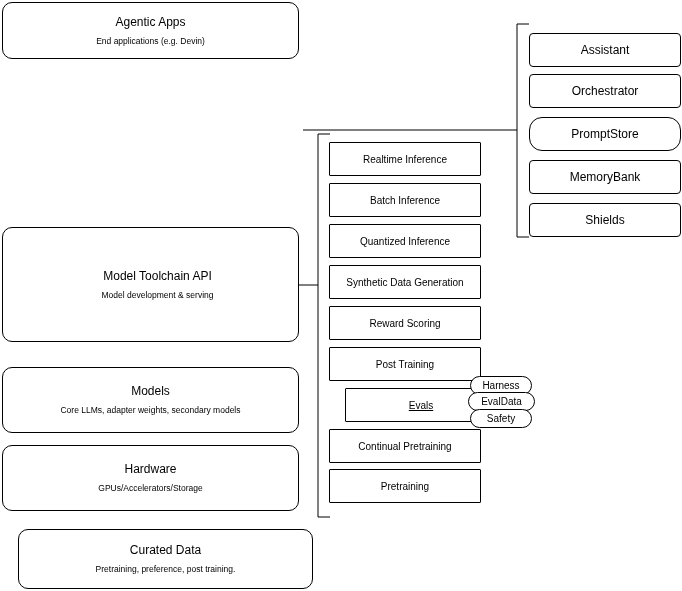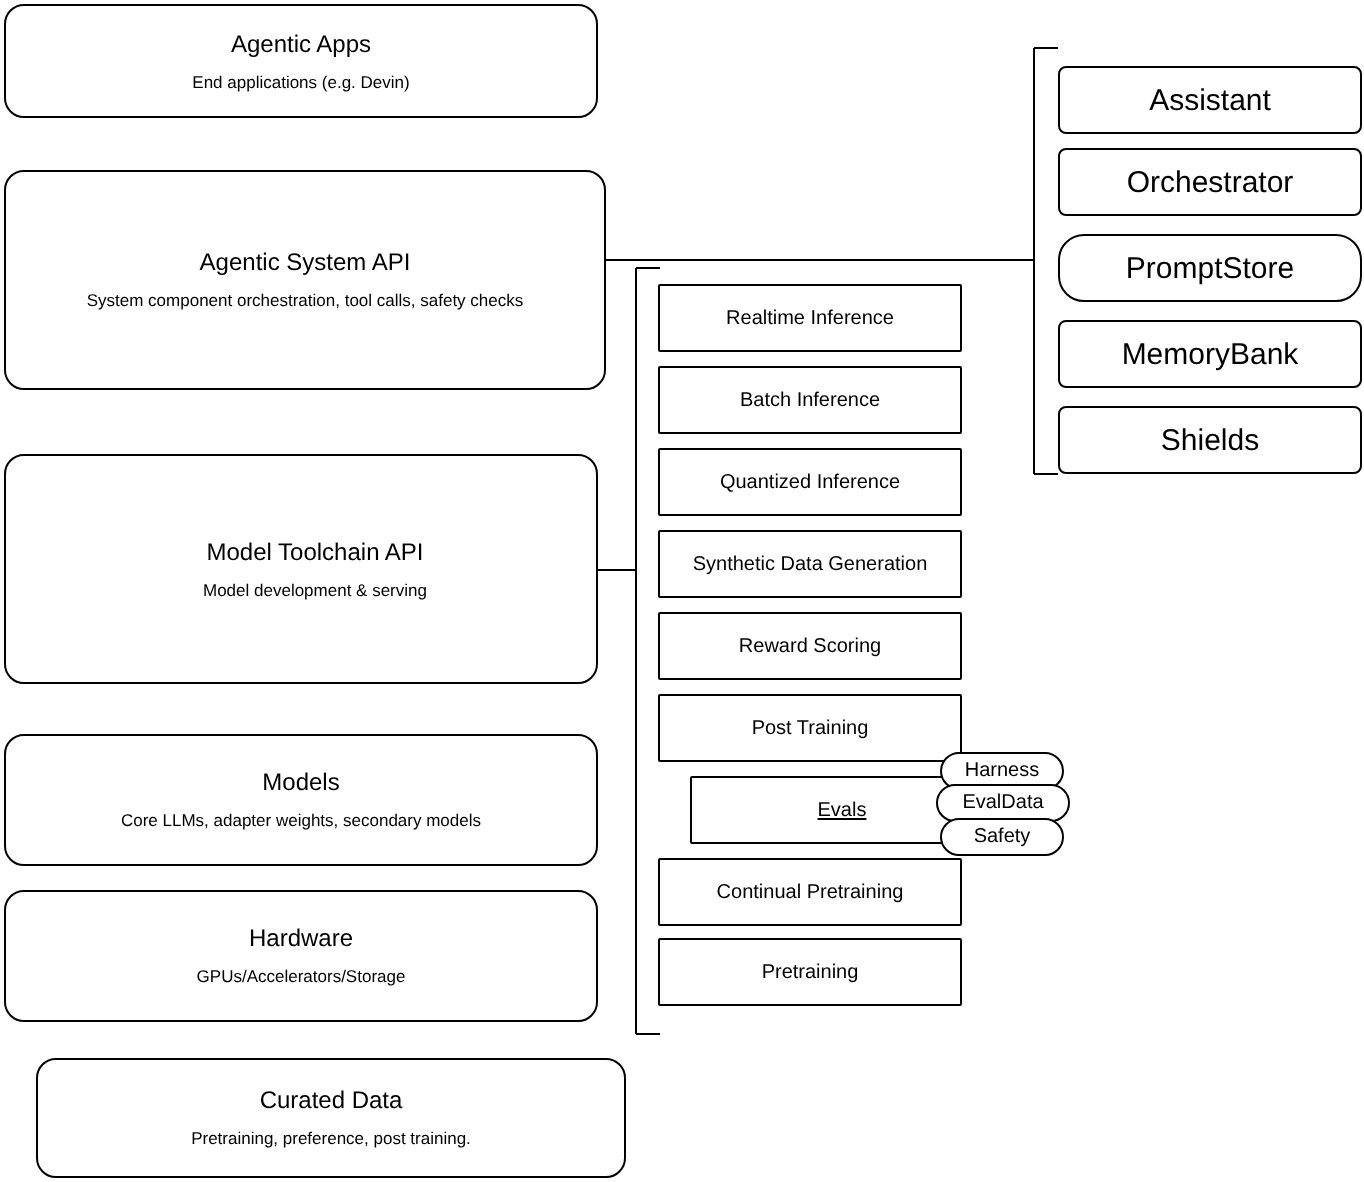--- a/index.html
+++ b/index.html
@@ -40,21 +40,21 @@
     font-size: 8.5px;
     line-height: 12px;
     margin-top: 5px;
   }
   .api-node {
     border-radius: 1px;
     font-size: 10px;
   }
   .right-node {
     border-radius: 4px;
-    font-size: 15px;
+    font-size: 12px;
   }
   .pill-node {
     border-radius: 10px;
     font-size: 10px;
   }
   svg.connectors {
     position: absolute;
     left: 0;
     top: 0;
     width: 682px;
@@ -78,24 +78,20 @@
     <path d="M318 134 L318 517" stroke="#000000" fill="none" stroke-width="1"></path>
     <path d="M318 134 L330 134" stroke="#000000" fill="none" stroke-width="1"></path>
     <path d="M318 517 L330 517" stroke="#000000" fill="none" stroke-width="1"></path>
   </svg>
 
   <div class="node stack-node" style="left:2px; top:2px; width:297px; height:57px;">
     <div class="stack-title">Agentic Apps</div>
     <div class="stack-sub">End applications (e.g. Devin)</div>
   </div>
 
-  <div class="node stack-node" style="left:2px; top:85px; width:301px; height:110px;">
-    <div class="stack-title">Agentic System API</div>
-    <div class="stack-sub">System component orchestration, tool calls, safety checks</div>
-  </div>
 
   <div class="node stack-node" style="left:2px; top:227px; width:297px; height:115px;padding-left:14px;">
     <div class="stack-title">Model Toolchain API</div>
     <div class="stack-sub">Model development &amp; serving</div>
   </div>
 
   <div class="node stack-node" style="left:2px; top:367px; width:297px; height:66px;">
     <div class="stack-title">Models</div>
     <div class="stack-sub">Core LLMs, adapter weights, secondary models</div>
   </div>

